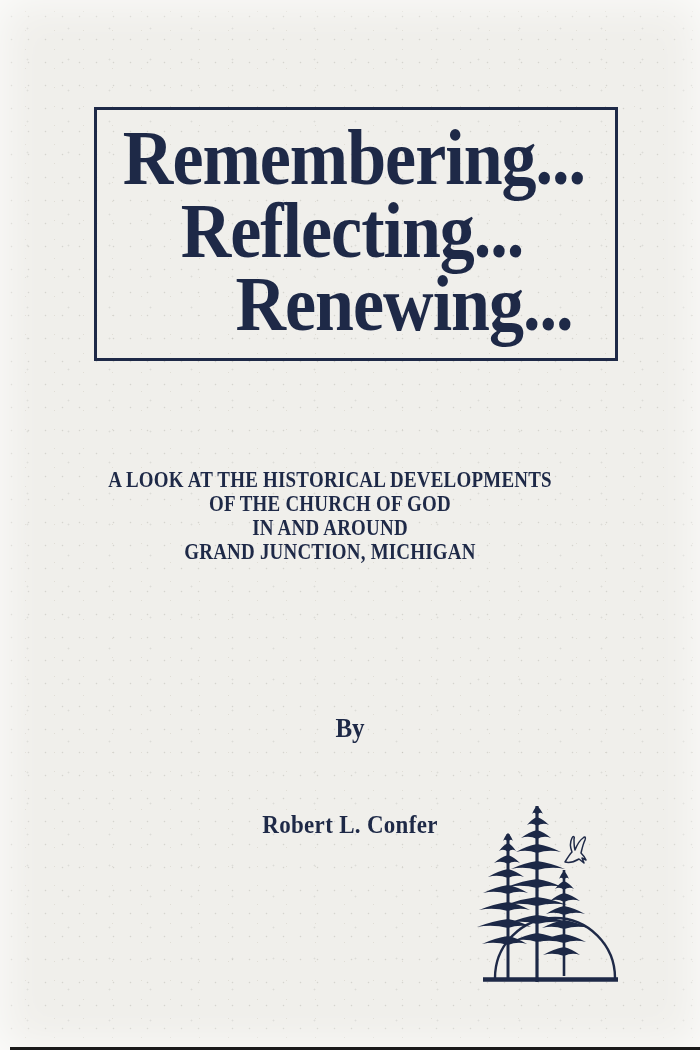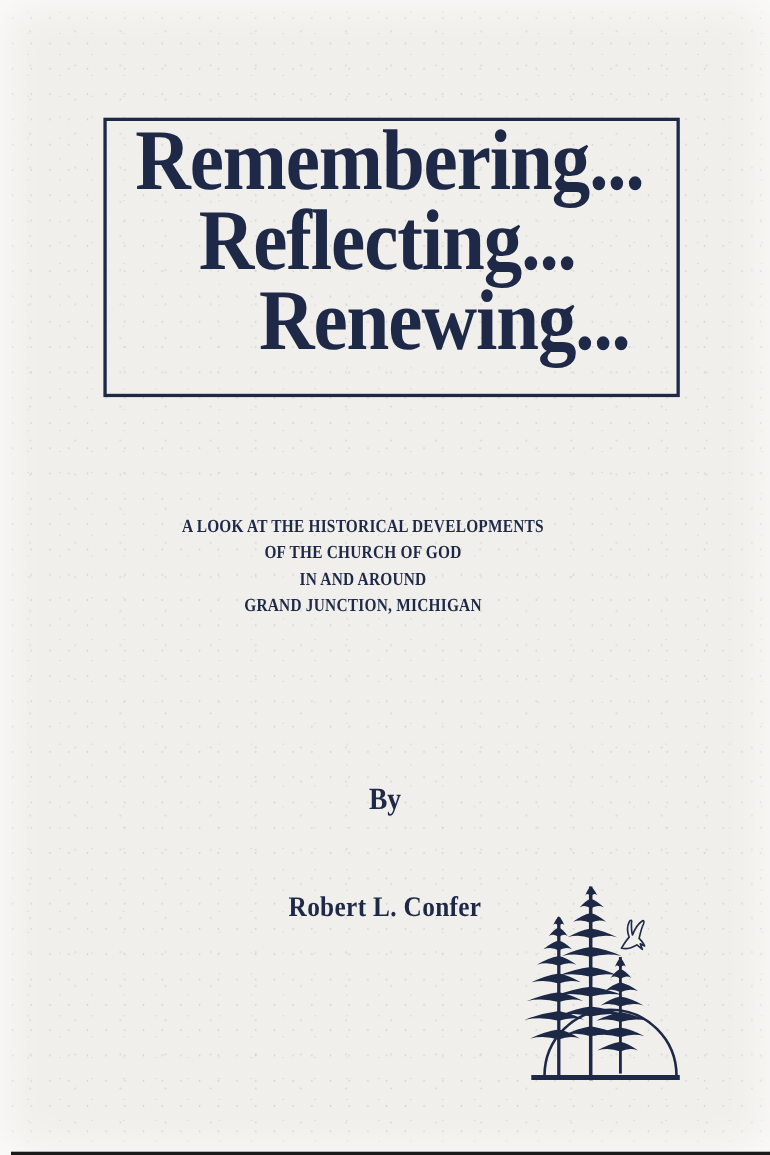--- a/index.html
+++ b/index.html
@@ -20,40 +20,41 @@
     background-position: 3px 5px, 11px 2px, 7px 13px;
     box-shadow: inset 0 0 45px rgba(255,255,255,0.85);
     color: #1e2947;
   }
   .title-box {
     position: absolute;
     left: 94px; top: 107px;
     width: 524px; height: 254px;
     border: 3px solid #1e2947;
     box-sizing: border-box;
+    padding-top: 11px;
   }
   .title-line {
     font-weight: bold;
     font-size: 70px;
     line-height: 73px;
     letter-spacing: -1px;
     white-space: nowrap;
     text-align: center;
     transform-origin: 50% 50%;
   }
   .tl1 { transform: translateX(-2px) scaleY(1.12); }
   .tl2 { transform: translateX(-4px) scaleY(1.12); }
   .tl3 { transform: translateX(48px) scaleY(1.12); }
   .subtitle {
     position: absolute;
     left: 0; top: 468px;
     width: 660px;
     text-align: center;
     font-weight: bold;
-    font-size: 14px;
+    font-size: 19px;
     line-height: 24px;
     letter-spacing: 0.2px;
   }
   .subtitle-line { transform: scaleY(1.2); transform-origin: 50% 50%; }
   .byline {
     position: absolute;
     left: 0; top: 714px;
     width: 700px;
     text-align: center;
     font-weight: bold;

